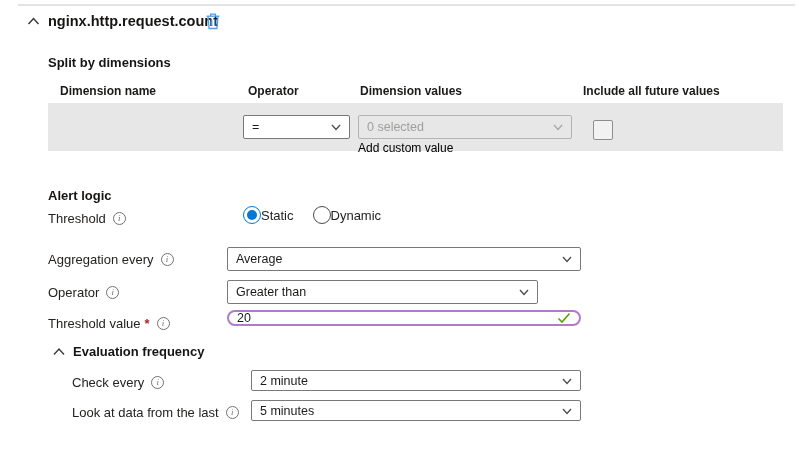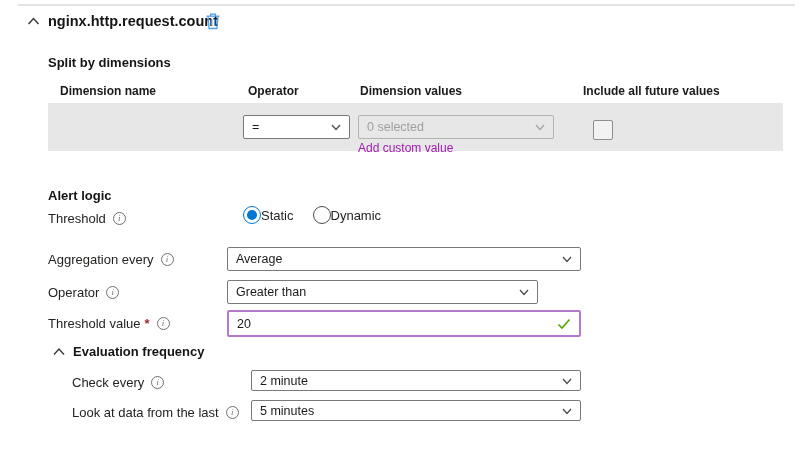--- a/index.html
+++ b/index.html
@@ -31,21 +31,21 @@
   .dd {
     position:absolute; height:24px; background:#fff; border:1px solid #7b7977; border-radius:2px;
     display:flex; align-items:center; justify-content:space-between; padding:0 7px 0 8px;
     font-size:12.5px; color:#1b1a19; cursor:pointer;
   }
   .dd .chev { display:flex; color:#4d4c4a; }
   .dd.disabled { background:transparent; border-color:#b5b3b1; color:#a19f9d; cursor:default; }
   .dd.disabled .chev { color:#a8a6a4; }
   .dd.small { height:21px; }
 
-  .add-custom { position:absolute; left:310px; top:38px; font-size:12px; color:#a21caf; cursor:pointer; }
+  .add-custom { position:absolute; left:310px; top:38px; font-size:12px; color:#000000; cursor:pointer; }
 
   .cb {
     position:absolute; left:545px; top:17px; width:20px; height:20px; border:1px solid #908e8c;
     border-radius:2px; background:rgba(255,255,255,0.45); cursor:pointer;
   }
 
   
   .lbl { display:flex; align-items:center; font-size:13px; color:#242321; }
   .info {
     width:13px; height:13px; border-radius:50%; border:1px solid #727170; color:#727170;
@@ -57,21 +57,21 @@
   
   .radio-group { left:243px; top:206px; display:flex; align-items:center; gap:9px; }
   .radio-opt { display:flex; align-items:center; cursor:pointer; margin-right:10px;justify-content:center; }
   .radio { width:18px; height:18px; border-radius:50%; border:1px solid #4c4b4a; background:#fff; position:relative; flex:none; }
   .radio.sel { border:1px solid #0078d4; }
   .radio.sel::after { content:""; position:absolute; inset:3px; border-radius:50%; background:#0078d4; }
   .radio-lbl { font-size:13px; color:#242321; }
 
   
   .tv-wrap {
-    left:227px; top:310px; width:354px; height:27px; border:2px solid #b279cc; border-radius:2px;
+    left:227px; top:310px; width:354px; height:16px; border:2px solid #b279cc; border-radius:12px;
     background:#fff; display:flex; align-items:center;
   }
   .tv-wrap input {
     flex:1; border:none; outline:none; background:transparent; padding:0 8px;
     font-family:"Liberation Sans", sans-serif; font-size:12.5px; color:#1b1a19; min-width:0;
   }
   .tv-check { margin-right:8px; display:flex; flex:none; }
 
   .eval-chev { left:53px; top:347px; width:12px; height:9px; cursor:pointer; }
 </style>
@@ -102,21 +102,21 @@
 
 <div class="abs dim-row">
   <div class="dd" style="left:195px; top:12px; width:107px;">
     <span>=</span>
     <span class="chev">
       <svg width="12" height="12" viewBox="0 0 12 12">
           <polyline points="2,4 6,8.5 10,4" fill="none" stroke="currentColor" stroke-width="1.3"></polyline>
         </svg>
     </span>
   </div>
-  <div class="dd disabled" style="left:310px; top:12px; width:196px;">
+  <div class="dd disabled" style="left:310px; top:12px; width:214px;">
     <span>0 selected</span>
     <span class="chev">
       <svg width="12" height="12" viewBox="0 0 12 12">
           <polyline points="2,4 6,8.5 10,4" fill="none" stroke="currentColor" stroke-width="1.3"></polyline>
         </svg>
     </span>
   </div>
   <div class="add-custom">Add custom value</div>
   <div class="cb"></div>
 </div>

